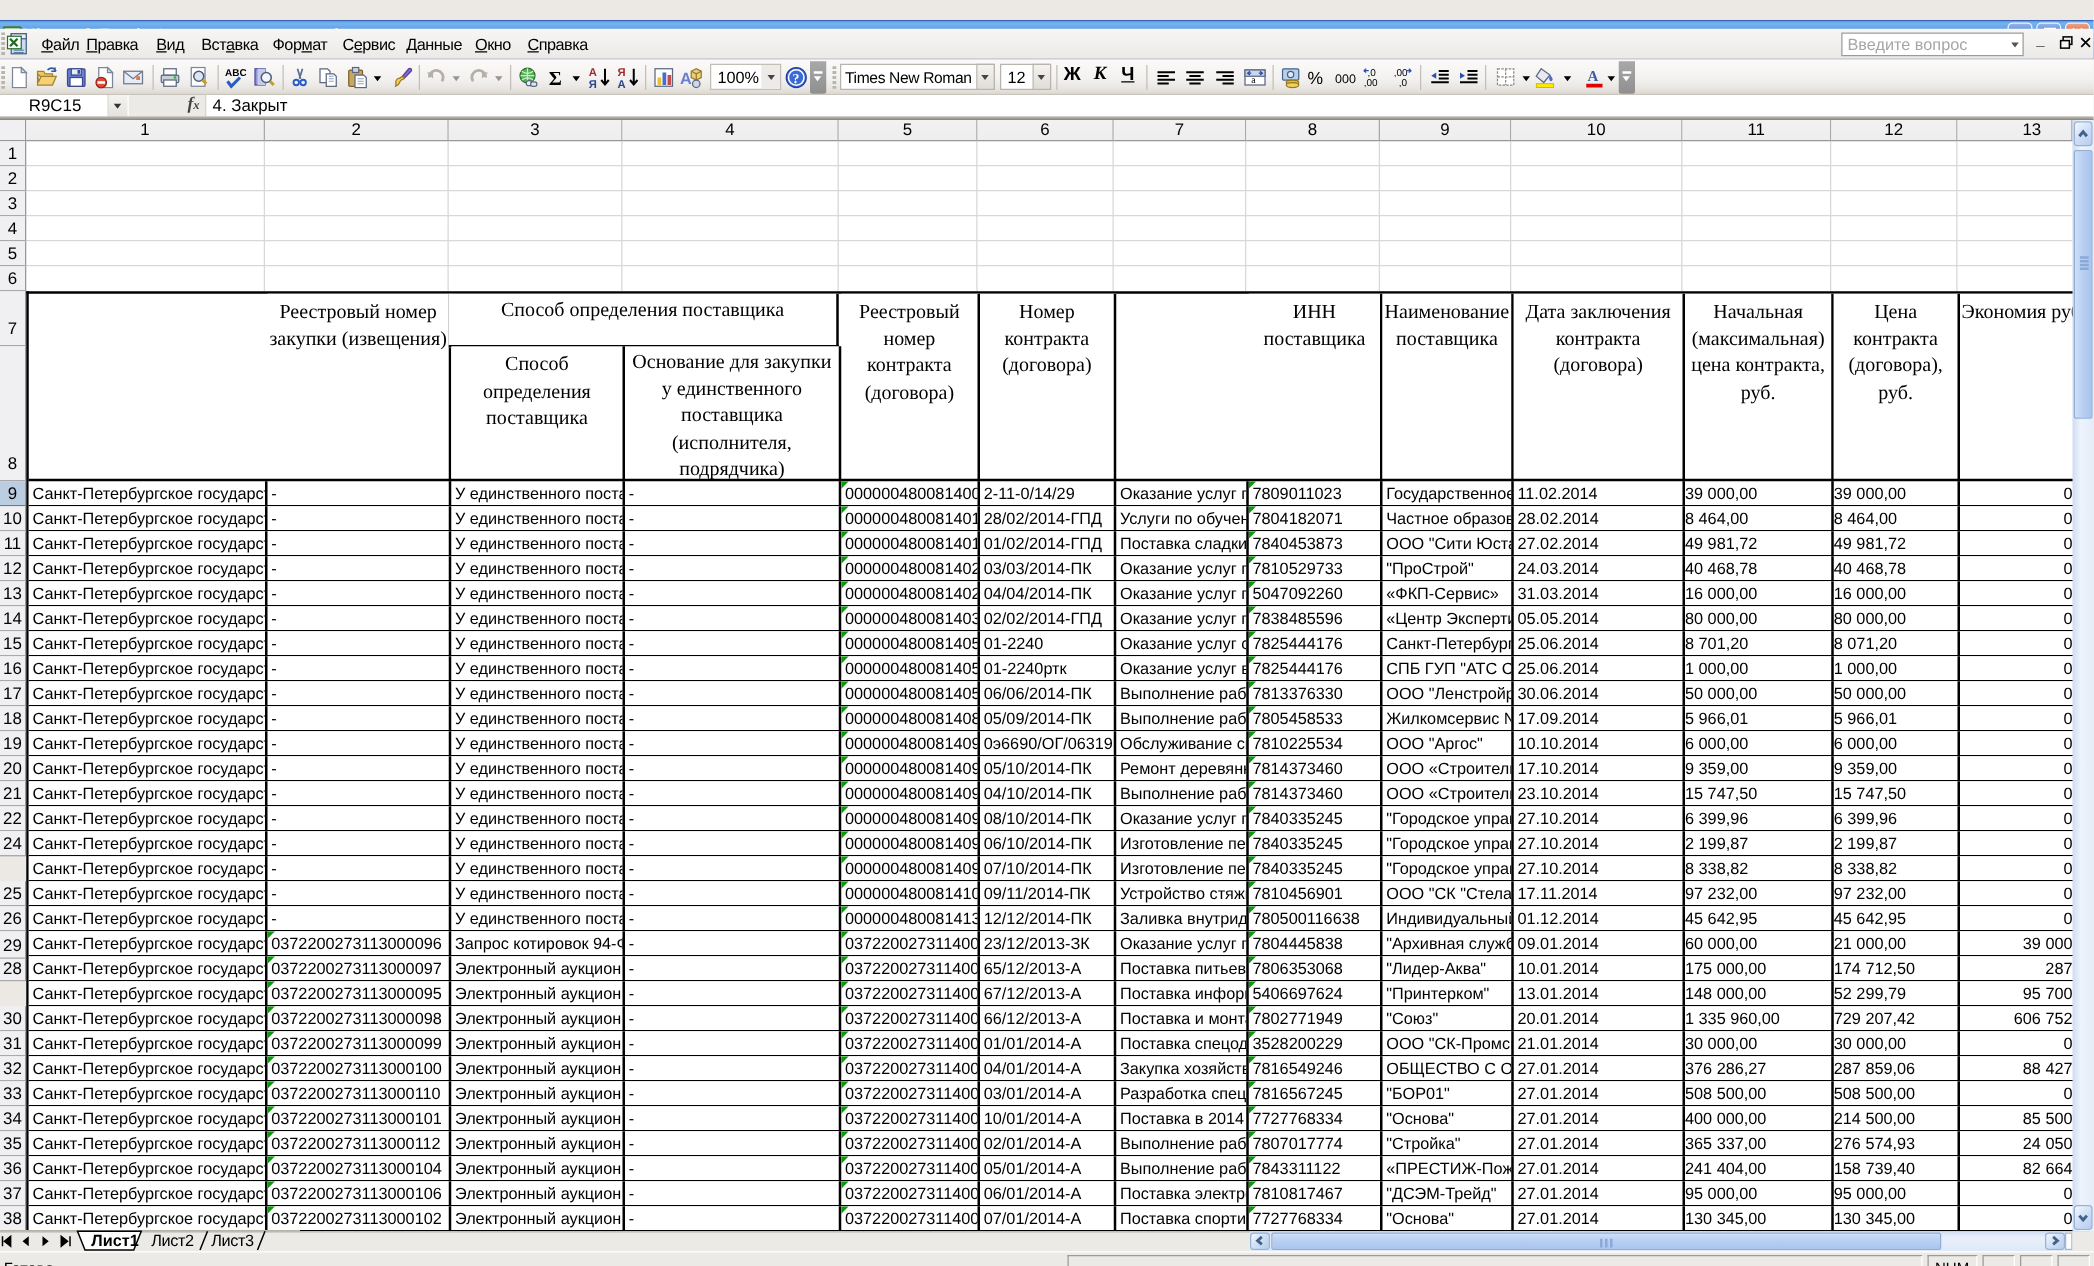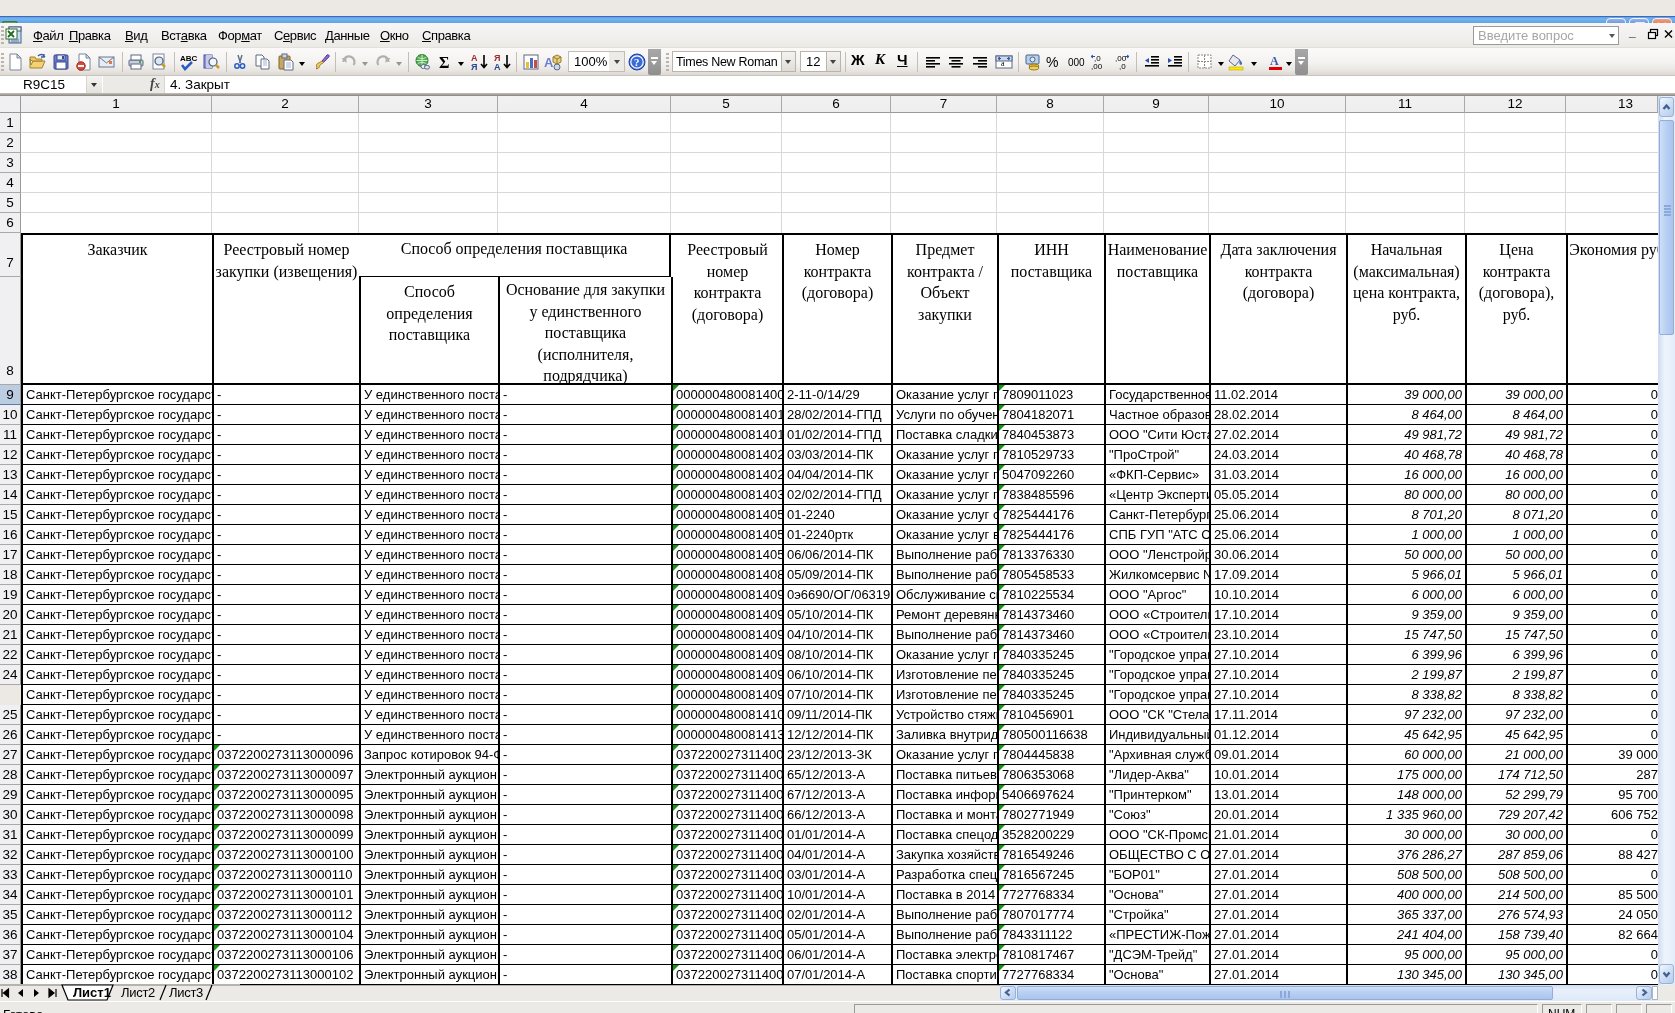--- a/index.html
+++ b/index.html
@@ -63,21 +63,21 @@
 #gridbg { left:21px; top:113px; width:1637px; height:120px; background:#fff; }
 .gv { position:absolute; top:113px; height:120px; width:1px; background:#d8d8d8; }
 .gh { position:absolute; left:21px; width:1637px; height:1px; background:#d8d8d8; }
 #sheetbg { left:21px; top:113px; width:1637px; height:872px; background:#fff; }
 
 
 #tbl { left:21px; top:233px; border-left:2px solid #000; border-top:2px solid #000; background:#fff; width:1651px; }
 .hc { position:absolute; background:#fff; border-right:2px solid #000; font-family:"Liberation Serif",serif; font-size:16px; line-height:21.5px; text-align:center; padding-top:5px; overflow:hidden; }
 .dr { display:flex; height:20px; border-bottom:1.2px solid #000; background:#fff; }
 .dr .c { border-right:2px solid #000; font-size:13px; line-height:18px; padding:1px 0 0 3px; white-space:nowrap; overflow:hidden; position:relative; flex:none; }
-.dr .num { text-align:right; padding-right:3px; padding-left:0;font-style:italic; }
+.dr .num { padding-right:3px; padding-left:0; }
 .dr .num13 { text-align:right; padding-right:12px; padding-left:0; }
 .tri { position:absolute; left:0; top:0; width:0; height:0; border-top:6.5px solid #0a9a08; border-right:6.5px solid transparent; }
 .w0 { width:191px; }.w1 { width:147px; }.w2 { width:139px; }.w3 { width:173px; }.w4 { width:111px; }.w5 { width:109px; }.w6 { width:106px; }.w7 { width:107px; }.w8 { width:105px; }.w9 { width:137px; }.w10 { width:119px; }.w11 { width:101px; }.w12 { width:104px; }
 
 
 #vsb { left:1658px; top:96px; width:17px; height:889px; background:linear-gradient(90deg,#cfdcf1,#eef4fc 40%,#e2ecfa); }
 #hsb { left:1000px; top:985px; width:658px; height:16px; background:linear-gradient(180deg,#d0ddf2,#e9f0fb 30%,#dde9f8); }
 .sbtn { position:absolute; background:linear-gradient(135deg,#f3f8fe,#cfdff6 50%,#b7cded); border:1px solid #97b2d4; border-radius:3px; color:#3b5a82; }
 #vthumb { position:absolute; left:1659px; top:120px; width:15px; height:215px; background:linear-gradient(90deg,#cde0f8,#b8cff2 50%,#aac4ee); border:1px solid #93aed6; border-radius:2px; }
 #hthumb { position:absolute; left:1017px; top:986px; width:536px; height:14px; background:linear-gradient(180deg,#cde0f8,#b8cff2 50%,#aac4ee); border:1px solid #93aed6; border-radius:2px; }
@@ -432,38 +432,36 @@
 <div class="rhc" style="top:585px;height:20px">19</div>
 <div class="rhc" style="top:605px;height:20px">20</div>
 <div class="rhc" style="top:625px;height:20px">21</div>
 <div class="rhc" style="top:645px;height:20px">22</div>
 <div class="rhc" style="top:665px;height:20px">23</div>
 <div class="rhc" style="top:665px;height:20px">24</div>
 <div class="rhc" style="top:705px;height:20px">25</div>
 <div class="rhc" style="top:725px;height:20px">26</div>
 <div class="rhc" style="top:745px;height:20px">27</div>
 <div class="rhc" style="top:765px;height:20px">28</div>
-<div class="rhc" style="top:785px;height:20px">29</div>
+<div class="rhc" style="top:747px;height:20px">29</div>
 <div class="rhc" style="top:805px;height:20px">30</div>
 <div class="rhc" style="top:825px;height:20px">31</div>
 <div class="rhc" style="top:845px;height:20px">32</div>
 <div class="rhc" style="top:865px;height:20px">33</div>
 <div class="rhc" style="top:885px;height:20px">34</div>
 <div class="rhc" style="top:905px;height:20px">35</div>
 <div class="rhc" style="top:925px;height:20px">36</div>
 <div class="rhc" style="top:945px;height:20px">37</div>
 <div class="rhc" style="top:965px;height:20px">38</div>
 
 <div id="tbl" class="abs">
 
-<div class="hc" style="left:0px;top:0px;width:191px;height:150px;padding-top:4px;">Заказчик</div>
 <div class="hc" style="left:191px;top:0px;width:147px;height:150px;padding-top:4px;">Реестровый номер<br>закупки (извещения)</div>
 <div class="hc" style="left:650px;top:0px;width:111px;height:150px;padding-top:4px;">Реестровый<br>номер<br>контракта<br>(договора)</div>
 <div class="hc" style="left:761px;top:0px;width:109px;height:150px;padding-top:4px;">Номер<br>контракта<br>(договора)</div>
-<div class="hc" style="left:870px;top:0px;width:106px;height:150px;padding-top:4px;">Предмет<br>контракта /<br>Объект<br>закупки</div>
 <div class="hc" style="left:976px;top:0px;width:107px;height:150px;padding-top:4px;">ИНН<br>поставщика</div>
 <div class="hc" style="left:1083px;top:0px;width:105px;height:150px;padding-top:4px;">Наименование<br>поставщика</div>
 <div class="hc" style="left:1188px;top:0px;width:137px;height:150px;padding-top:4px;">Дата заключения<br>контракта<br>(договора)</div>
 <div class="hc" style="left:1325px;top:0px;width:119px;height:150px;padding-top:4px;">Начальная<br>(максимальная)<br>цена контракта,<br>руб.</div>
 <div class="hc" style="left:1444px;top:0px;width:101px;height:150px;padding-top:4px;">Цена<br>контракта<br>(договора),<br>руб.</div>
 <div class="hc" style="left:1545px;top:0px;width:104px;height:150px;padding-top:4px;white-space:nowrap;overflow:visible;">Экономия руб.</div>
 <div class="hc" style="left:336px;top:0;width:312px;height:43px;padding-top:3px;border-bottom:2px solid #000">Способ определения поставщика</div>
 <div class="hc" style="left:338px;top:42px;width:139px;height:108px;padding-top:4px;">Способ<br>определения<br>поставщика</div>
 <div class="hc" style="left:477px;top:42px;width:173px;height:108px;padding-top:2px;">Основание для закупки<br>у единственного<br>поставщика<br>(исполнителя,<br>подрядчика)</div>
 <div style="position:absolute;left:0;top:148px;width:1649px;height:2px;background:#000"></div>

